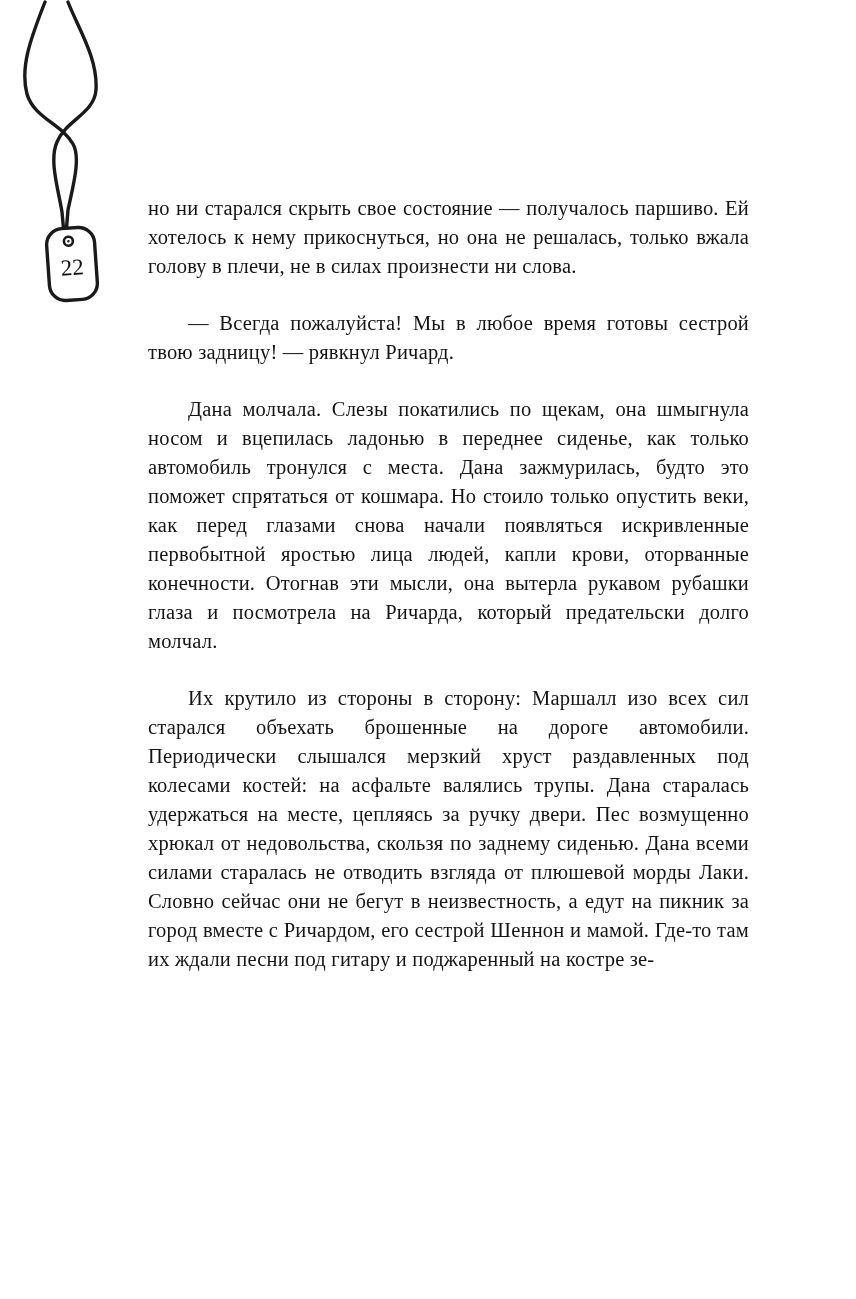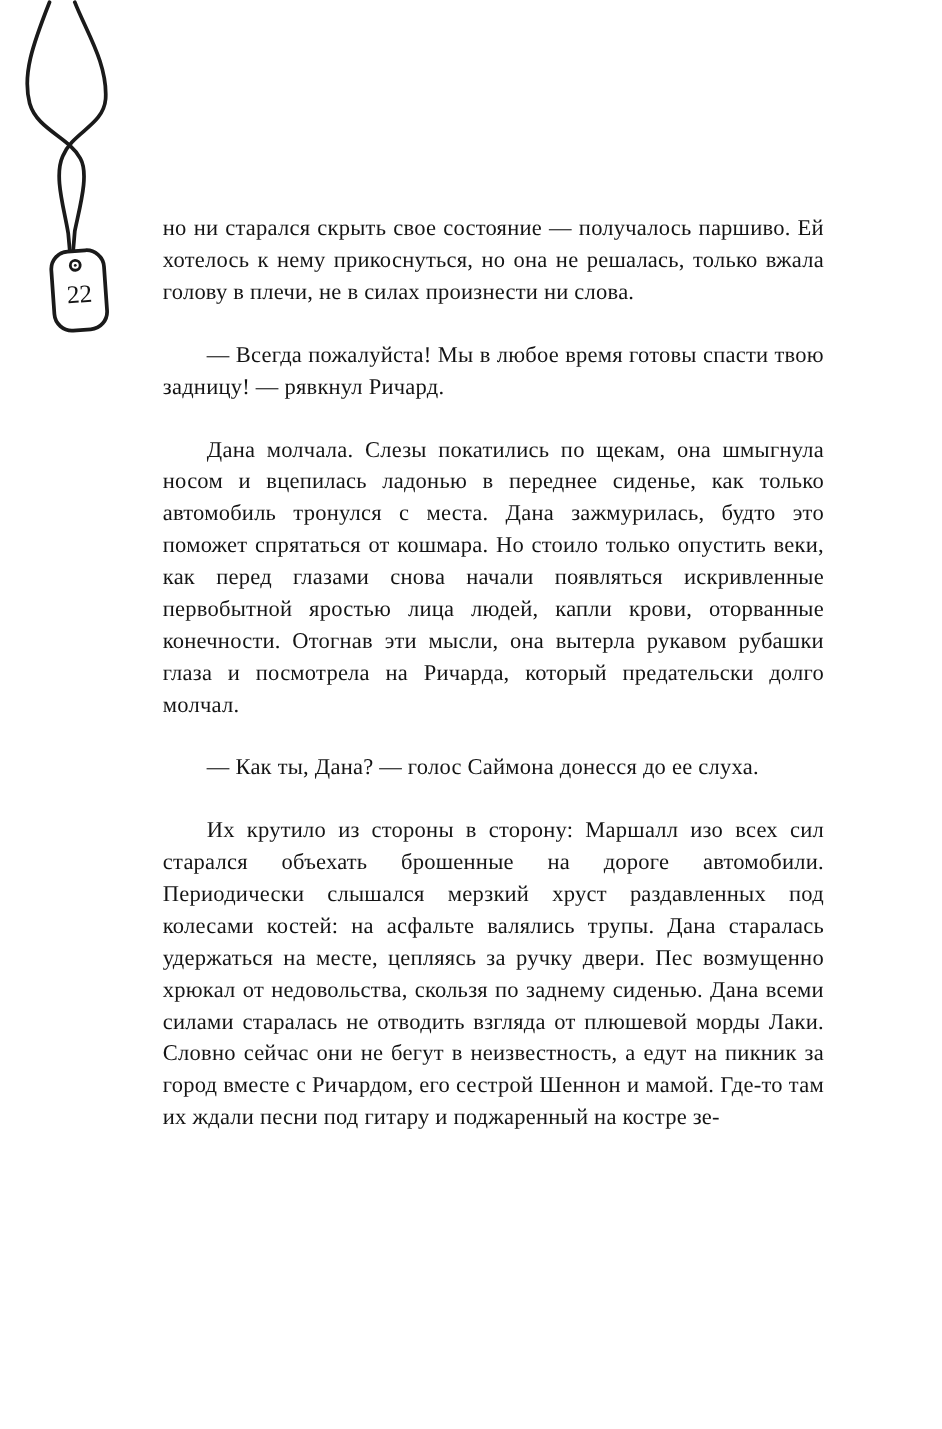--- a/index.html
+++ b/index.html
@@ -58,19 +58,18 @@
         <rect x="48" y="228" width="48" height="72" rx="16" ry="16" fill="#ffffff" stroke="#1a1a1a" stroke-width="3.4"></rect>
         <circle cx="70" cy="241" r="4.5" fill="#ffffff" stroke="#1a1a1a" stroke-width="2.6"></circle>
         <circle cx="70" cy="241" r="1.3" fill="#1a1a1a"></circle>
         <text class="tag-number" x="72" y="275" text-anchor="middle">22</text>
       </g>
     </svg>
   </div>
 
   <div class="text-block">
     <p lang="ru">но ни старался скрыть свое состояние — получалось паршиво. Ей хотелось к нему прикоснуться, но она не решалась, только вжала голову в плечи, не в силах произнести ни слова.</p>
-    <p lang="ru" class="indent">— Всегда пожалуйста! Мы в любое время готовы спасти твою задницу! — рявкнул Ричард.</p>
+    <p lang="ru" class="indent">— Всегда пожалуйста! Мы в любое время готовы сестрой твою задницу! — рявкнул Ричард.</p>
     <p lang="ru" class="indent">Дана молчала. Слезы покатились по щекам, она шмыгнула носом и вцепилась ладонью в переднее сиденье, как только автомобиль тронулся с места. Дана зажмурилась, будто это поможет спрятаться от кошмара. Но стоило только опустить веки, как перед глазами снова начали появляться искривленные первобытной яростью лица людей, капли крови, оторванные конечности. Отогнав эти мысли, она вытерла рукавом рубашки глаза и посмотрела на Ричарда, который предательски долго молчал.</p>
-    <p lang="ru" class="indent">— Как ты, Дана? — голос Саймона донесся до ее слуха.</p>
     <p lang="ru" class="indent">Их крутило из стороны в сторону: Маршалл изо всех сил старался объехать брошенные на дороге автомобили. Периодически слышался мерзкий хруст раздавленных под колесами костей: на асфальте валялись трупы. Дана старалась удержаться на месте, цепляясь за ручку двери. Пес возмущенно хрюкал от недовольства, скользя по заднему сиденью. Дана всеми силами старалась не отводить взгляда от плюшевой морды Лаки. Словно сейчас они не бегут в неизвестность, а едут на пикник за город вместе с Ричардом, его сестрой Шеннон и мамой. Где-то там их ждали песни под гитару и поджаренный на костре зе-</p>
   </div>
 
 </div>
 
 </body></html>

